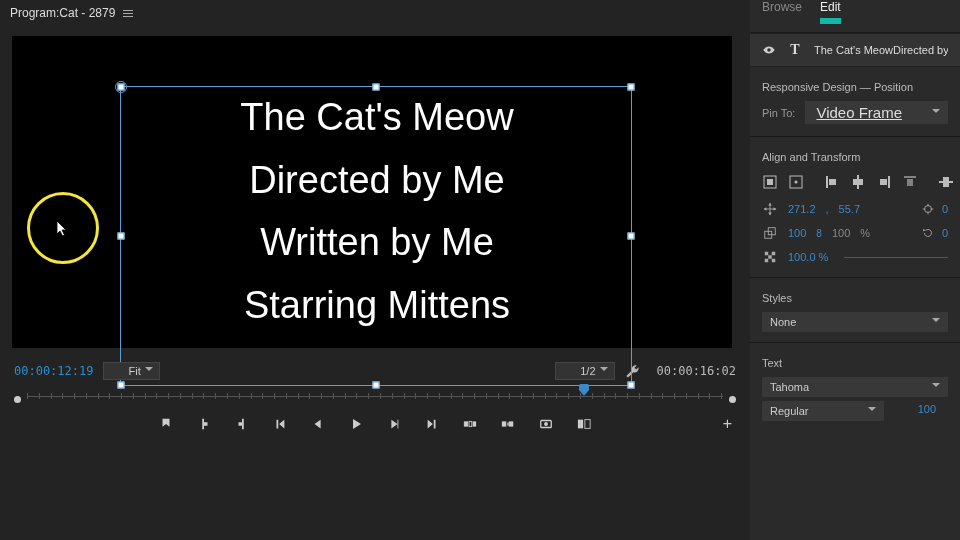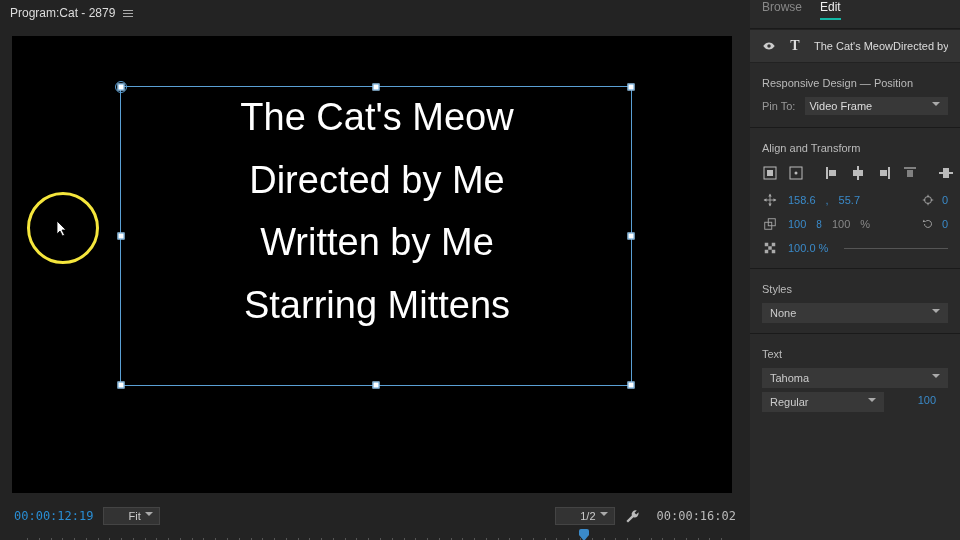--- a/index.html
+++ b/index.html
@@ -8,21 +8,21 @@
   .left-panel { width: 750px; background: #232323; display: flex; flex-direction: column; }
   .right-panel { flex: 1; background: #2a2a2a; display: flex; flex-direction: column; overflow: hidden; }
 
   
   .program-header { display: flex; align-items: center; padding: 6px 10px; color: #ddd; font-size: 12px; }
   .hamburger { margin-left: 8px; display: inline-flex; flex-direction: column; gap: 2px; cursor: pointer; }
   .hamburger span { width: 10px; height: 1px; background: #aaa; }
 
   
   .canvas-wrap { padding: 10px 12px 6px 12px; }
-  .canvas { position: relative; background: #000; width: 720px; height: 457px; }
+  .canvas { position: relative; background: #000; width: 720px; height: 312px; }
   .bbox { position: absolute; border: 1px solid #5a9fd4; left: 108px; top: 50px; width: 512px; height: 300px; }
   .handle { position: absolute; width: 7px; height: 7px; background: #fff; border: 1px solid #5a9fd4; transform: translate(-50%, -50%); }
   .anchor-origin { position: absolute; left: 0; top: 0; width: 10px; height: 10px; transform: translate(-50%, -50%); }
   .anchor-origin::before { content:""; position:absolute; left:50%; top:50%; width:10px; height:10px; border:1px solid #5a9fd4; border-radius:50%; transform:translate(-50%,-50%); }
   .anchor-origin::after { content:""; position:absolute; left:50%; top:50%; width:4px; height:4px; background:#5a9fd4; border-radius:50%; transform:translate(-50%,-50%); }
   .title-text { position: absolute; left: 120px; top: 50px; width: 490px; color: #fff; font-family: Tahoma, sans-serif; font-size: 38px; line-height: 1.65; text-align: center; }
   .yellow-ring { position: absolute; left: 15px; top: 156px; width: 72px; height: 72px; border: 3px solid #f5e63c; border-radius: 50%; }
   .cursor-arrow { position: absolute; left: 44px; top: 184px; }
   .cursor-arrow svg { display:block; }
 
@@ -46,30 +46,30 @@
   .playhead::after { content:""; position:absolute; left:0; top:6px; border:5px solid transparent; border-top:6px solid #3a8ac9; }
 
   .transport { display:flex; justify-content:center; align-items:center; gap:22px; padding: 6px 14px 8px; position:relative; }
   .transport .icon-btn { color:#ccc; cursor:pointer; display:inline-flex; width:16px; height:16px; align-items:center; justify-content:center; }
   .plus-btn { position:absolute; right:18px; color:#ccc; font-size:16px; cursor:pointer; }
 
   
   .r-header { display:flex; align-items:center; padding: 8px 12px; font-size:12px; color:#ddd; }
   .r-tabs { display:flex; gap:18px; padding: 0 12px 6px; font-size:12px; }
   .r-tab { color:#888; cursor:pointer; padding-bottom:4px; }
-  .r-tab.active { color:#eee; border-bottom:2px solid #14b8a6; }
+  .r-tab.active { color:#eee; border-bottom:6px solid #14b8a6; }
   .layer-row { display:flex; align-items:center; gap:12px; background:#333; padding:8px 12px; font-size:11px; color:#ddd; cursor:pointer; border-top:1px solid #222; border-bottom:1px solid #222;}
   .eye-icon { width:14px; height:14px; display:inline-flex; }
   .t-icon { font-family: serif; font-weight:bold; font-size:14px; width:14px; text-align:center; }
   .layer-label { overflow:hidden; white-space:nowrap; }
 
   .section-title { padding: 14px 12px 4px; color:#bbb; font-size:11px; }
   .pin-row { display:flex; align-items:center; gap:10px; padding: 4px 12px 10px; }
   .pin-label { color:#999; font-size:11px; }
-  .pin-dd { flex:1; background:#383838; padding:3px 4px; color:#ddd; font-size:11px; position:relative; cursor:pointer; }
+  .pin-dd { flex:1; background:#383838; padding:3px 11px; color:#ddd; font-size:15px; position:relative; cursor:pointer;text-decoration:underline; }
 
   .align-icons { display:flex; gap:10px; padding: 6px 12px; align-items:center; }
   .align-icons .aicon { width:18px; height:18px; display:inline-flex; align-items:center; justify-content:center; color:#bbb; cursor:pointer; }
   .align-icons .sep { width:1px; height:16px; background:#444; }
 
   .prop-row { display:flex; align-items:center; gap:10px; padding: 4px 12px; font-size:11px; }
   .prop-row .picon { width:16px; height:16px; color:#aaa; display:inline-flex; align-items:center; justify-content:center; }
   .blue-val { color:#3a8ac9; cursor:ew-resize; }
   .gray-val { color:#888; }
   .link-icon { color:#3a8ac9; font-size:10px; }
@@ -353,21 +353,21 @@
         </span>
     </div>
 
     <div class="prop-row">
       <span class="picon">
           <svg viewBox="0 0 16 16" width="14" height="14">
             <path stroke="currentColor" fill="none" d="M8 1v14M1 8h14"></path>
             <path fill="currentColor" d="M8 1l-2 3h4zM8 15l-2-3h4zM1 8l3-2v4zM15 8l-3-2v4z"></path>
           </svg>
         </span>
-      <span class="blue-val">158.6</span>
+      <span class="blue-val">271.2</span>
         <span class="blue-val">,</span>
       <span class="blue-val">55.7</span>
       <span class="right">
         <span class="picon">
             <svg viewBox="0 0 16 16" width="14" height="14">
               <circle cx="8" cy="8" r="4" fill="none" stroke="currentColor"></circle>
               <path stroke="currentColor" d="M8 2v3M8 11v3M2 8h3M11 8h3"></path>
             </svg>
           </span>
         <span class="blue-val">0</span>

